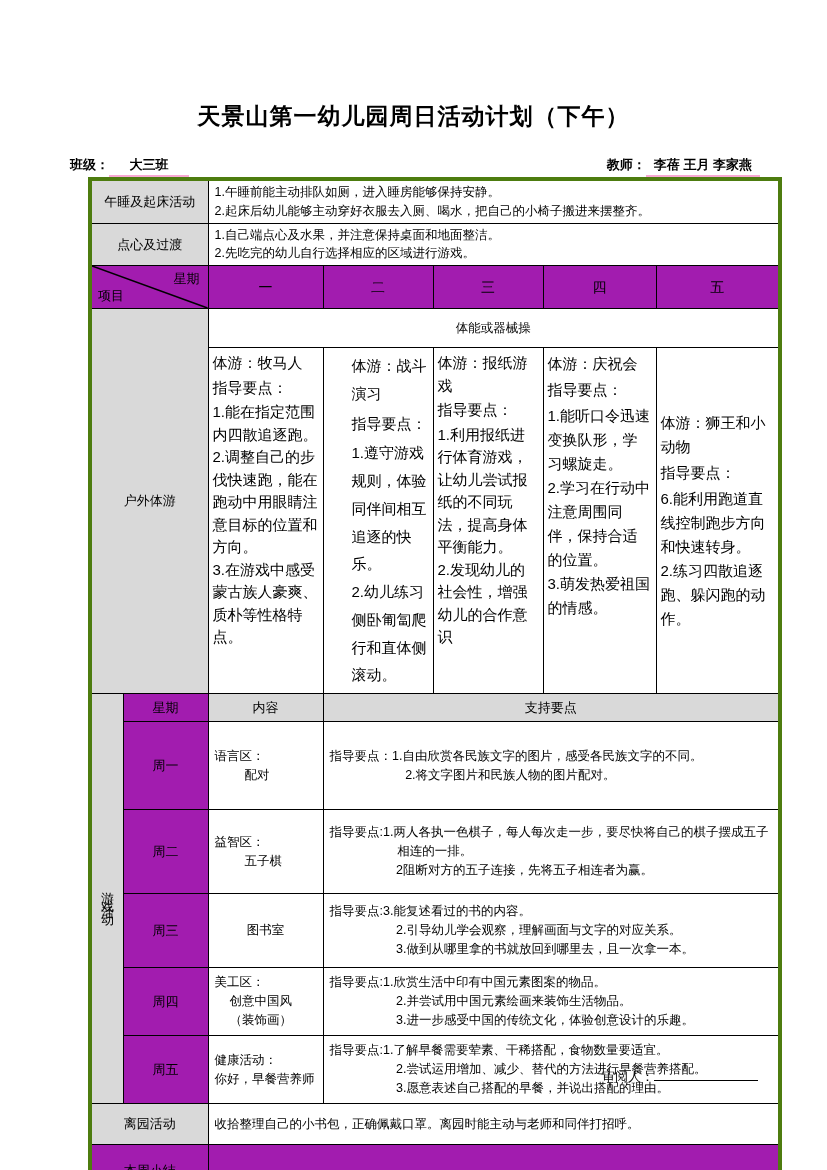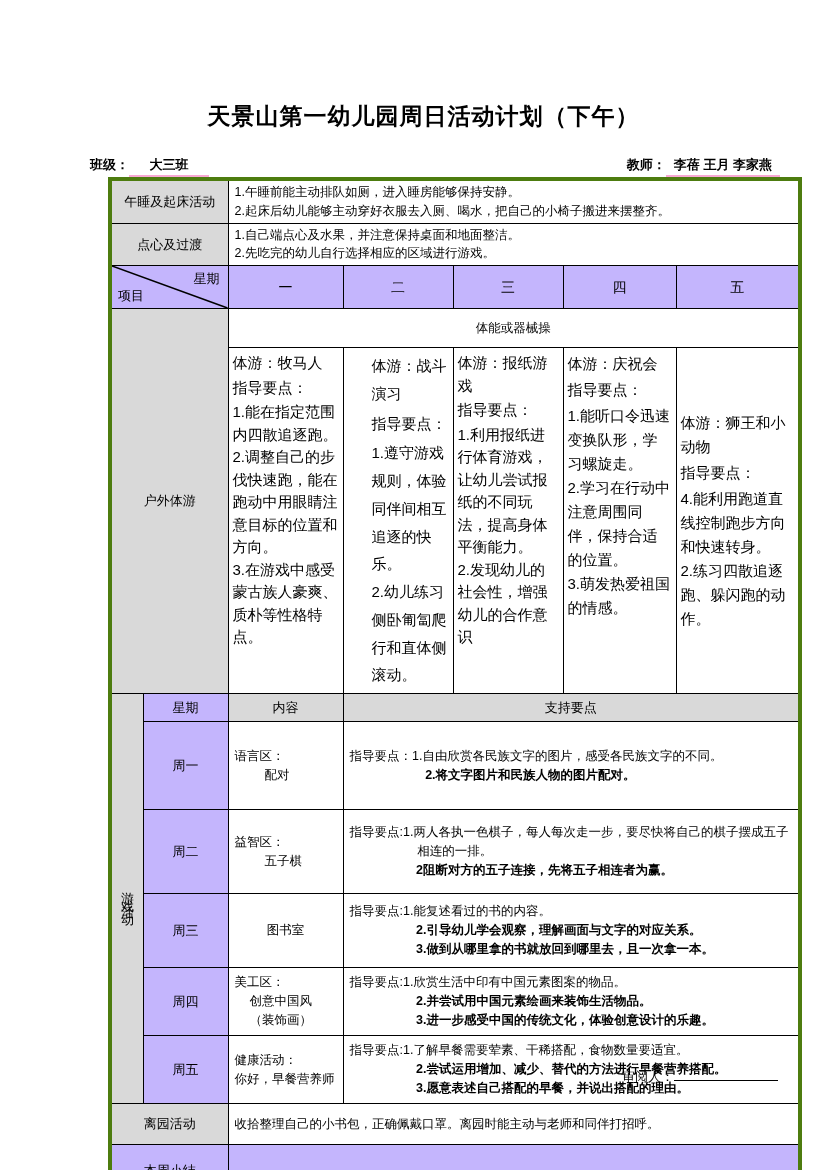--- a/index.html
+++ b/index.html
@@ -1,37 +1,37 @@
 <!DOCTYPE html>
 <html><head>
 <meta charset="utf-8">
 <style>
   * { box-sizing: border-box; margin: 0; padding: 0; }
   html, body { width: 827px; height: 1170px; background: #ffffff; }
   body { font-family: "Liberation Sans", sans-serif; color: #000; position: relative; }
-  .page { position: absolute; inset: 0; background: #fff; margin-left: 20px; }
+  .page { position: absolute; inset: 0; background: #fff; }
 
   .title { position: absolute; top: 101px; left: 0; width: 100%;
            text-align: center; font-size: 23px; font-weight: 700; letter-spacing: 1px; }
   .subtitle { position: absolute; top: 134px; left: 0; width: 100%;
               text-align: center; font-size: 15px; font-weight: 700; }
   .subtitle .blank { display: inline-block; min-width: 26px; text-align: center;
                      border-bottom: 1px solid #000; padding: 0 3px; font-weight: 700; }
   .meta { position: absolute; top: 156px; left: 70px; width: 690px;
           display: flex; justify-content: space-between; font-size: 13px; font-weight: 600; }
   .meta .blank { display: inline-block; min-width: 80px; border-bottom: 5px solid #f9a8d4;
                  padding: 0 8px 1px 8px; text-align: center; }
 
   table.doc { position: absolute; top: 177px; left: 88px; width: 690px;
               border-collapse: collapse; table-layout: fixed;
               border: 4px solid #4d7c0f; }
   td { border: 1px solid #000; font-size: 12.5px; padding: 2px 6px;
        vertical-align: middle; line-height: 1.5; overflow: hidden; }
   .gray   { background: #d9d9d9; }
-  .yellow { background: #c4b5fd; }
+  .yellow { background: #a21caf; }
   .lbl    { text-align: center; font-size: 13px; }
   .day    { text-align: center; font-size: 14px; }
   .ctrtxt { text-align: center; }
 
   
   .diag { position: relative; padding: 0; }
   .diag svg { position: absolute; inset: 0; width: 100%; height: 100%; }
   .diag .tr { position: absolute; top: 3px; right: 8px; font-size: 13px; }
   .diag .bl { position: absolute; bottom: 3px; left: 6px; font-size: 13px; }
 
@@ -45,21 +45,21 @@
   
   .vert { text-align: center; padding: 0; }
   .vert span { writing-mode: vertical-rl; text-orientation: upright;
                letter-spacing: 7px; font-size: 13px; display: inline-block; }
 
   
   .support { display: flex; align-items: flex-start; }
   .support .lead { white-space: nowrap; }
   .support .pts { flex: 1; }
   .pt { padding-left: 1.15em; text-indent: -1.15em; }
-  .pt + .pt { margin-left: 1.05em; font-weight: bold; }
+  .pt + .pt { margin-left: 1.05em; }
   .content-cell .ind2 { padding-left: 2.4em; }
   .content-cell .ind1 { padding-left: 1.2em; }
 
   .reviewer { position: absolute; top: 1066px; left: 602px; font-size: 13px; font-weight: 400; }
   .reviewer .blank { display: inline-block; width: 104px; border-bottom: 1px solid #000; height: 15px; }
 </style>
 </head>
 <body>
 
 <div class="page">
@@ -147,21 +147,21 @@
       <td class="out semi">
         <div class="t">体游：庆祝会</div>
         <div class="t">指导要点：</div>
         <div>1.能听口令迅速变换队形，学习螺旋走。</div>
         <div>2.学习在行动中注意周围同伴，保持合适的位置。</div>
         <div>3.萌发热爱祖国的情感。</div>
       </td>
       <td class="out semi vmid">
         <div class="t">体游：狮王和小动物</div>
         <div class="t">指导要点：</div>
-        <div>4.能利用跑道直线控制跑步方向和快速转身。</div>
+        <div>6.能利用跑道直线控制跑步方向和快速转身。</div>
         <div>2.练习四散追逐跑、躲闪跑的动作。</div>
       </td>
     </tr>
 
     <tr style="height:28px">
       <td rowspan="6" class="gray vert">
         <span>游戏活动</span>
       </td>
       <td class="yellow lbl">星期</td>
       <td class="gray lbl">内容</td>
@@ -204,21 +204,21 @@
 
     <tr style="height:74px">
       <td class="yellow lbl">周三</td>
       <td class="content-cell ctrtxt">
         <div>图书室</div>
       </td>
       <td colspan="4">
         <div class="support">
           <span class="lead">指导要点:</span>
           <div class="pts">
-            <div class="pt">1.能复述看过的书的内容。</div>
+            <div class="pt">3.能复述看过的书的内容。</div>
             <div class="pt">2.引导幼儿学会观察，理解画面与文字的对应关系。</div>
             <div class="pt">3.做到从哪里拿的书就放回到哪里去，且一次拿一本。</div>
           </div>
         </div>
       </td>
     </tr>
 
     <tr style="height:68px">
       <td class="yellow lbl">周四</td>
       <td class="content-cell">

